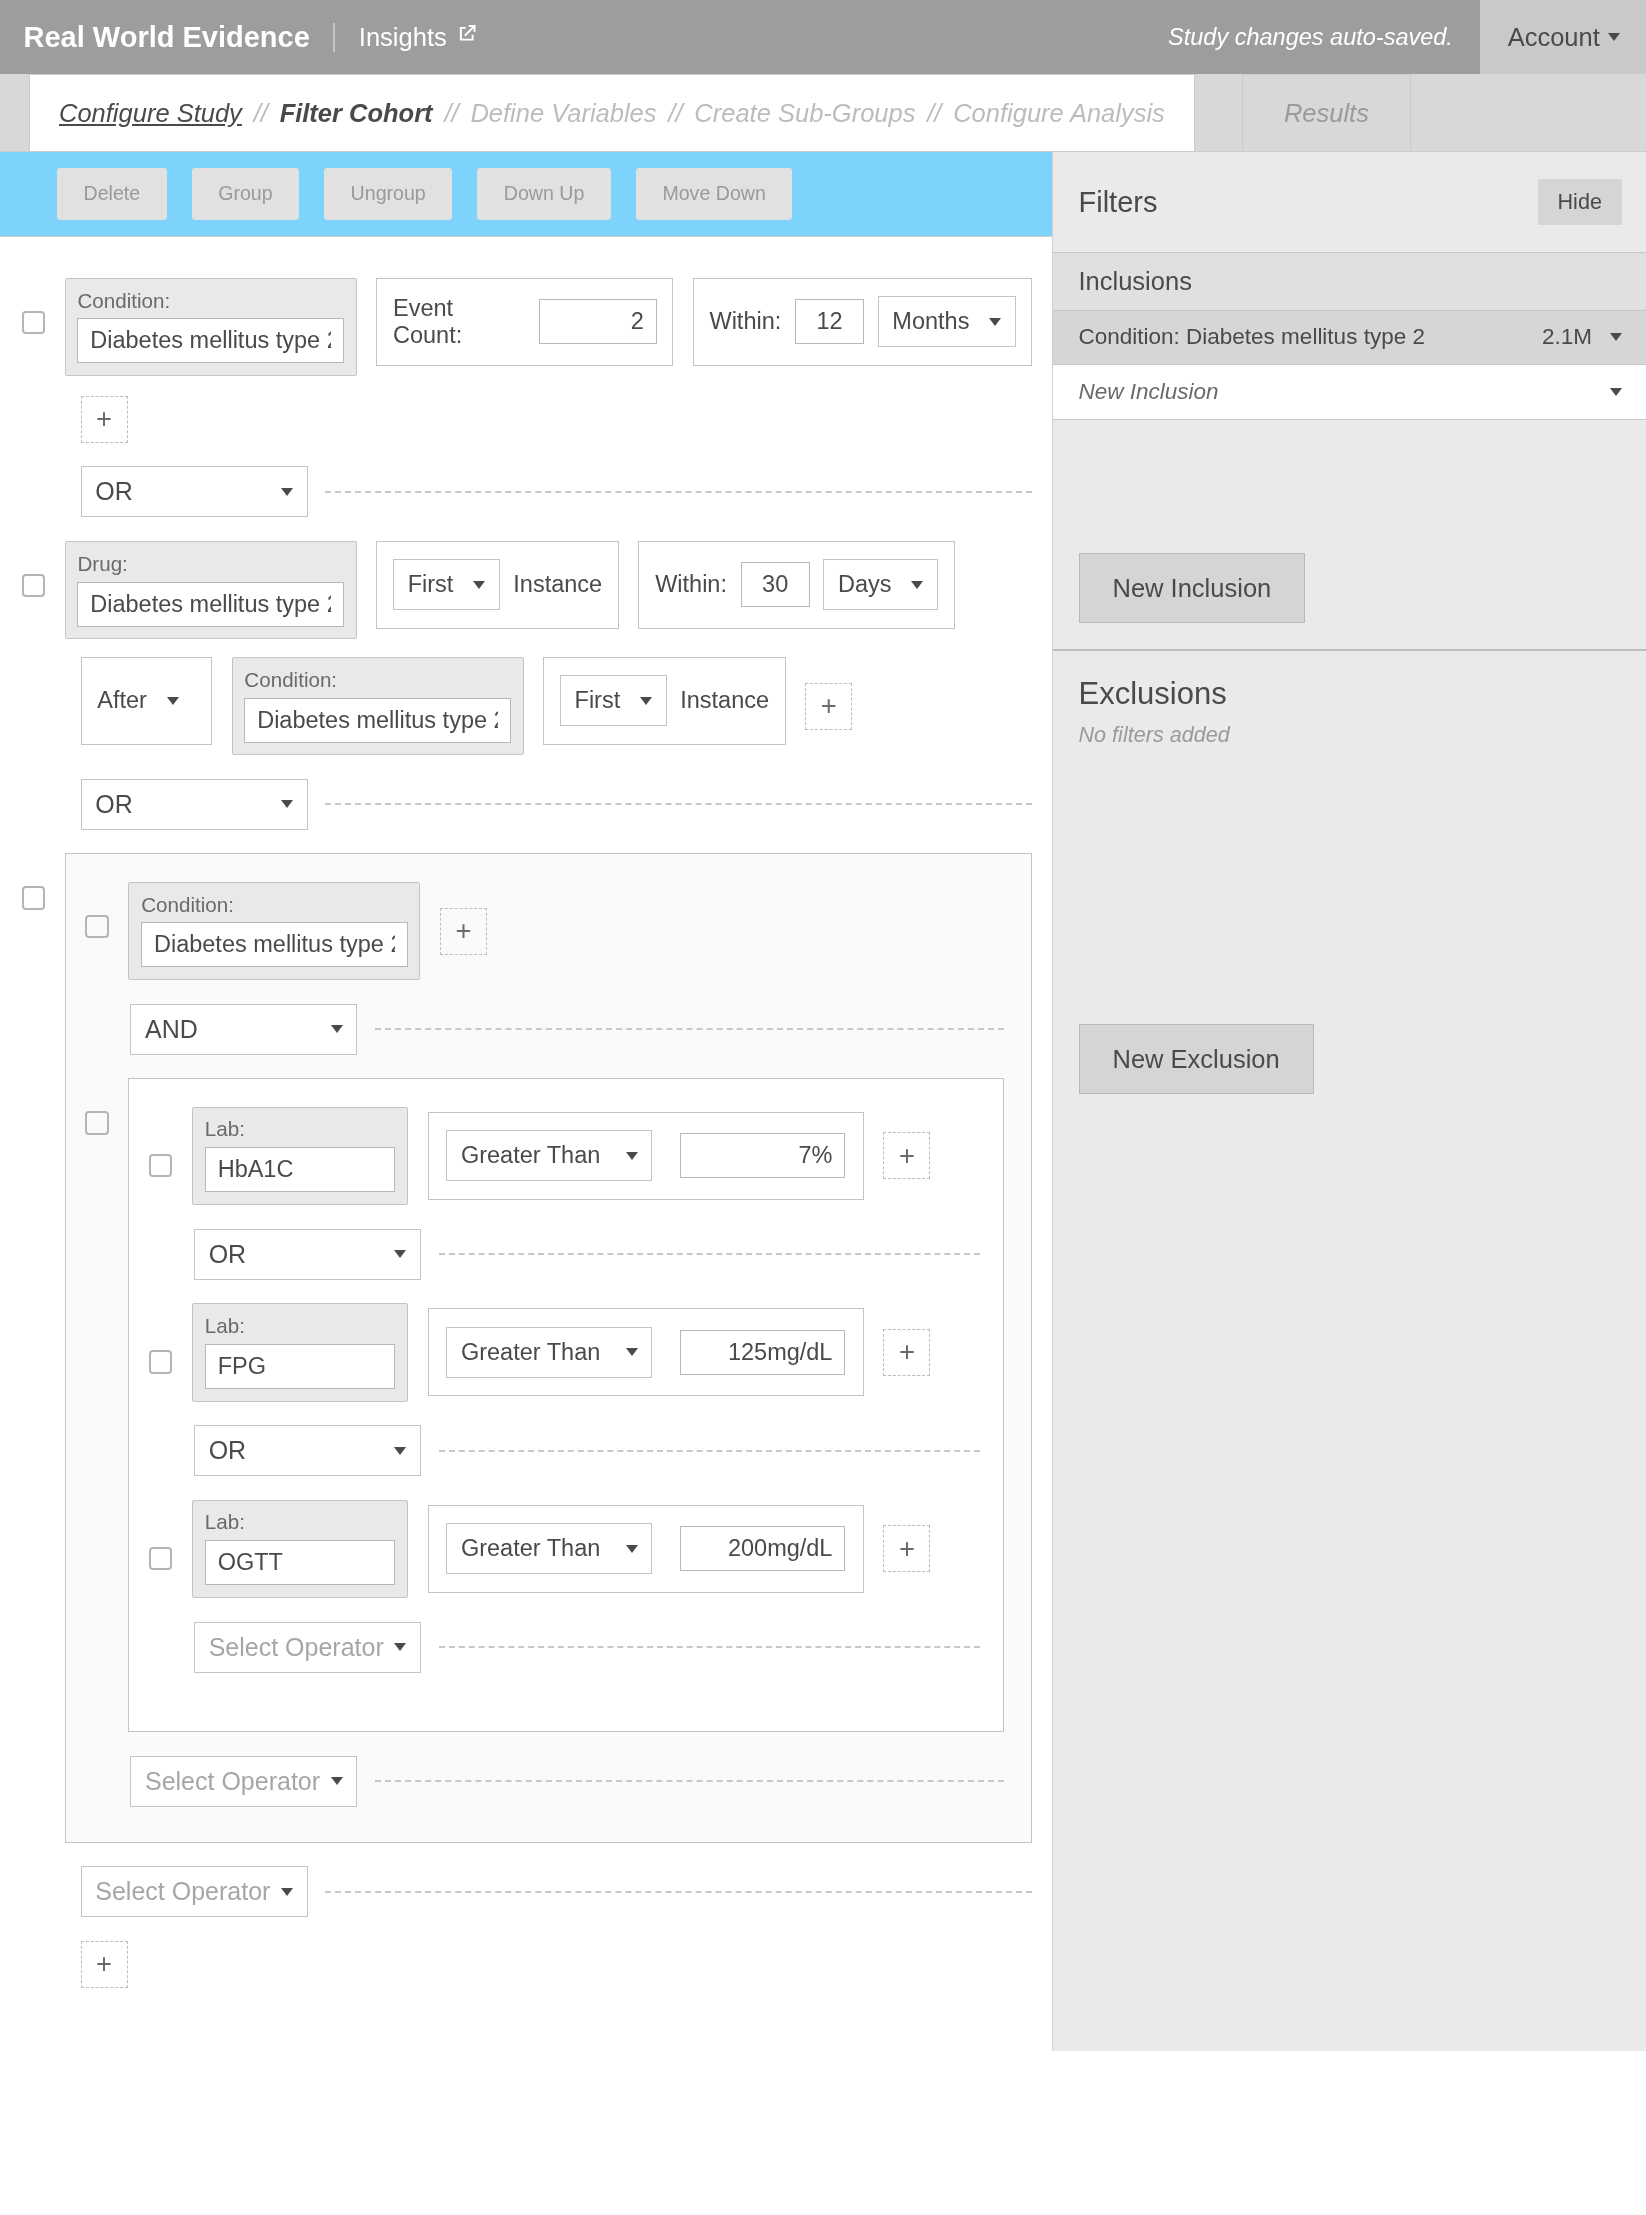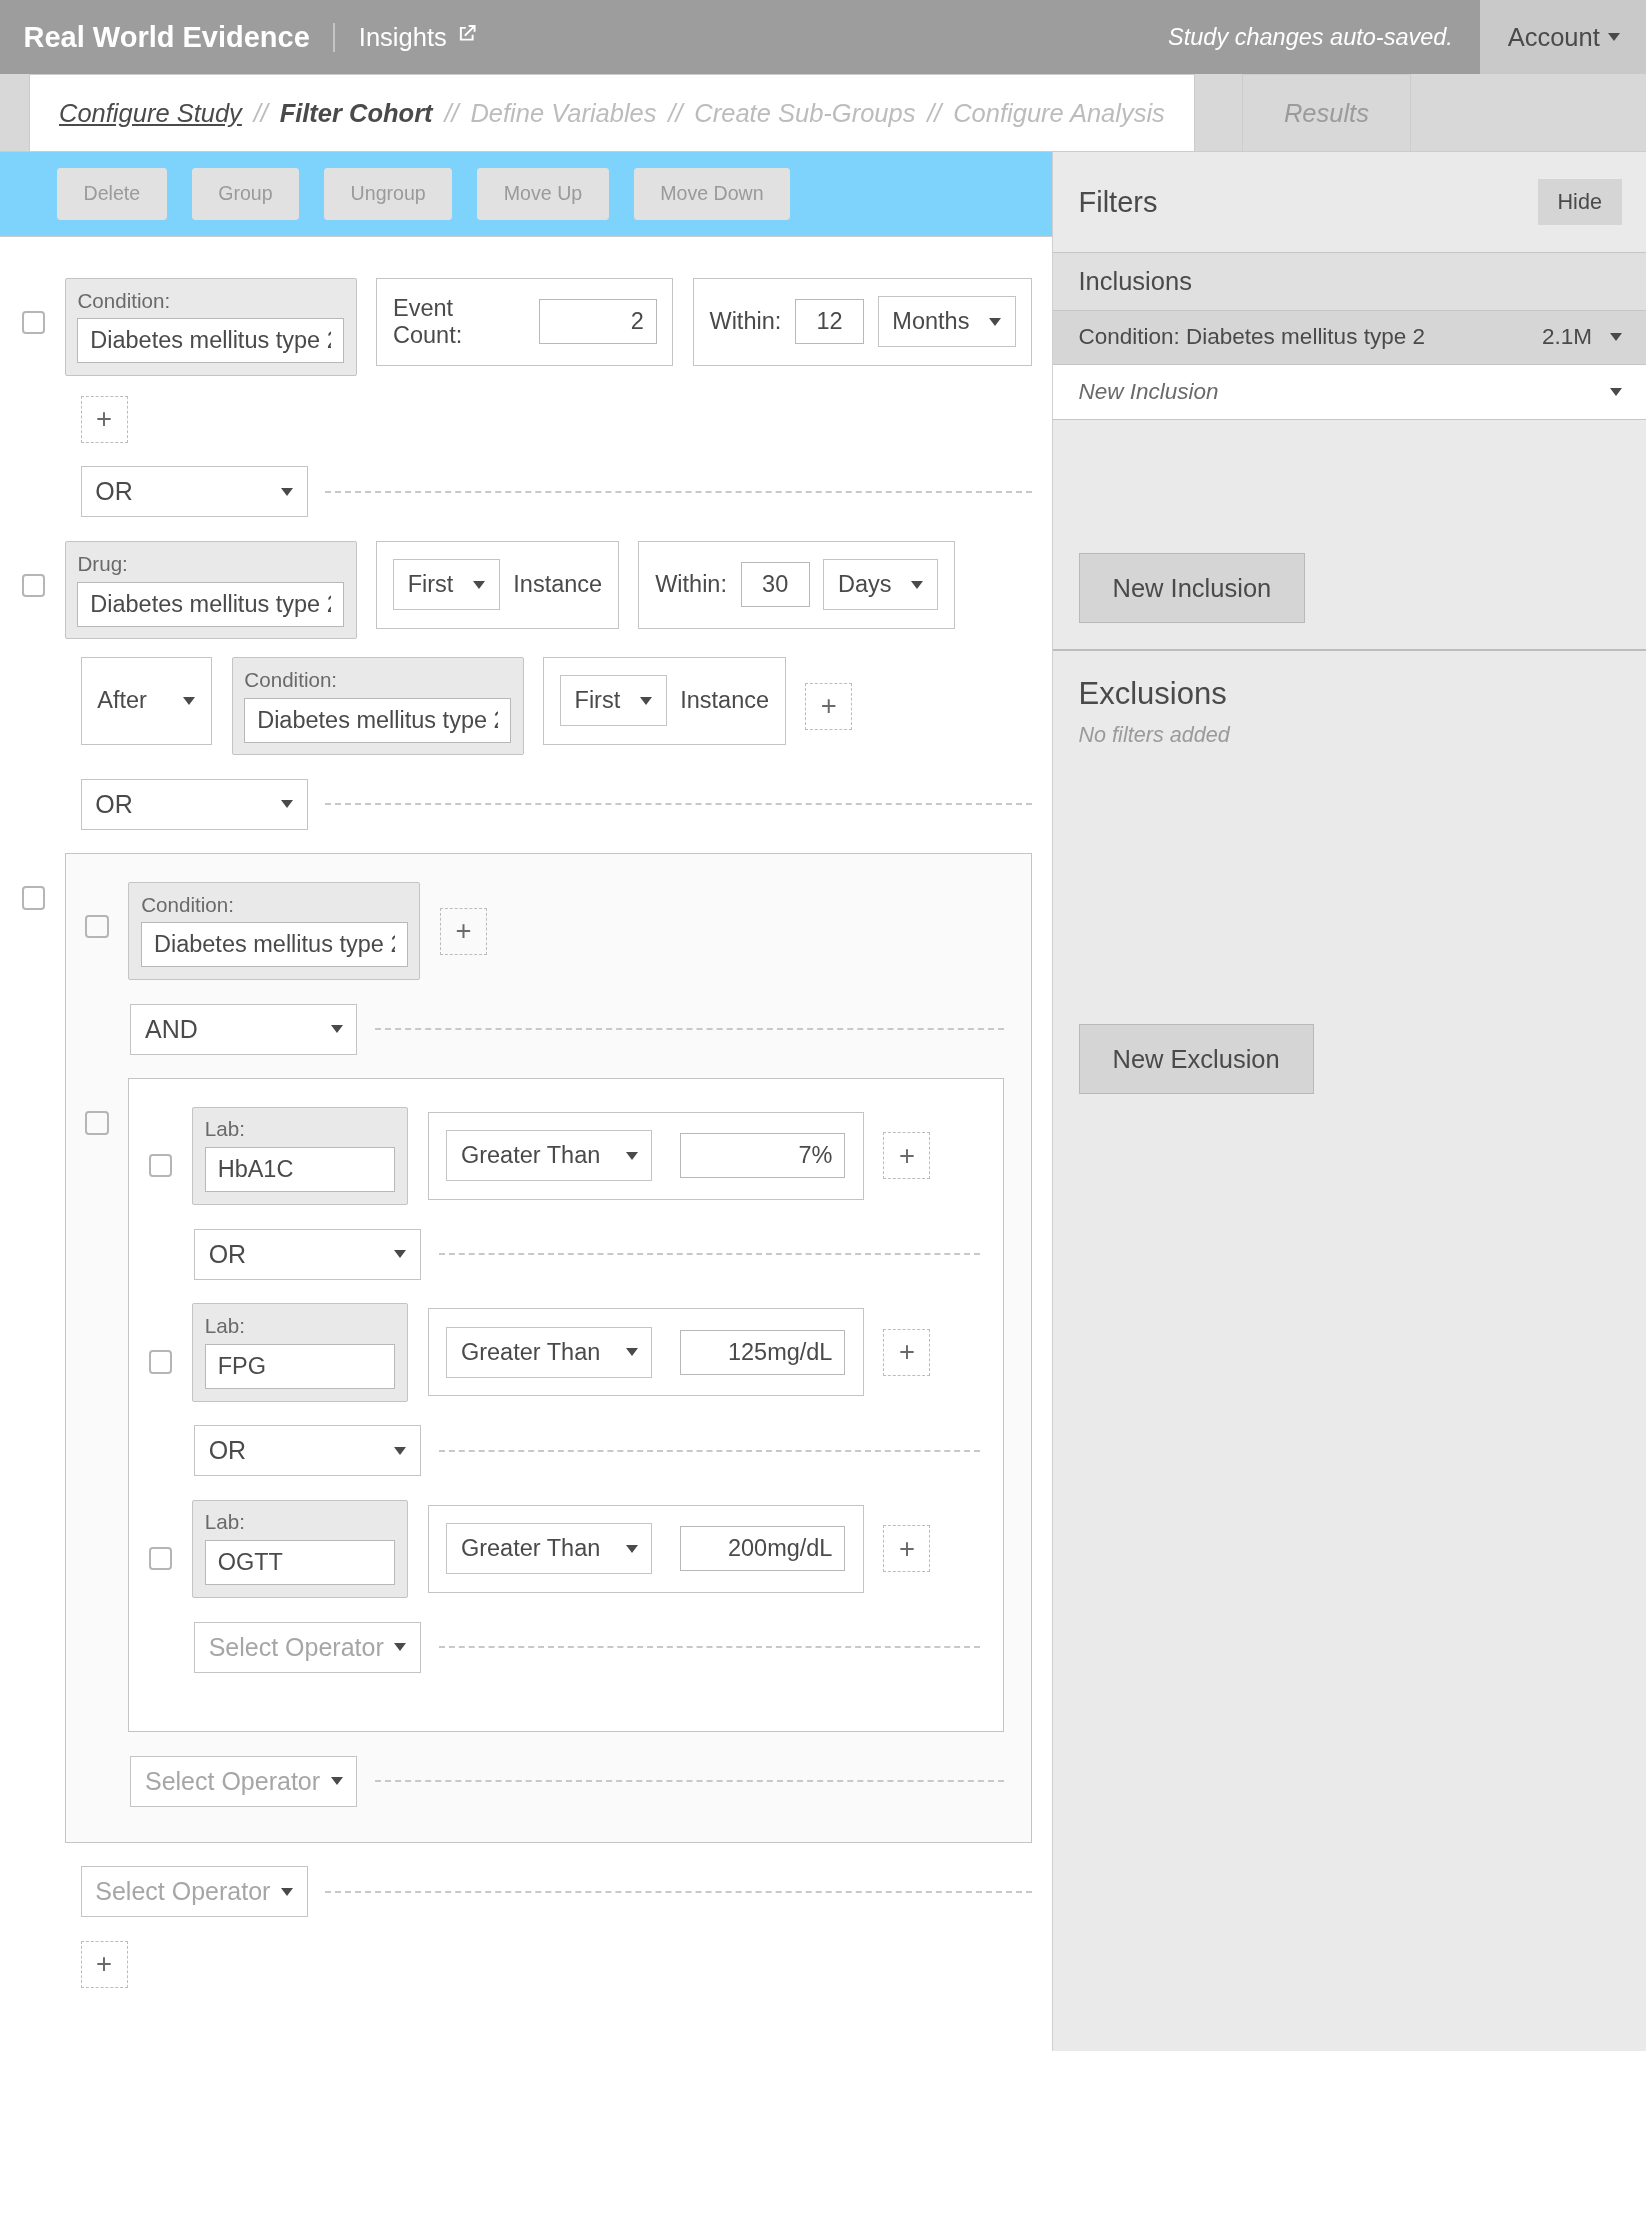--- a/index.html
+++ b/index.html
@@ -44,21 +44,21 @@
   .canvas { padding: 41px 19.6px 63px 21.6px; font-size: 23.5px; color:#4a4a4a; }
   .chk { width:23.5px; height:23.5px; border:2px solid #b5b5b5; border-radius:3.9px; display:inline-block; flex-shrink:0;}
   .row { display:flex; align-items:flex-start; gap: 19.6px; }
 
   .card { background:#e9e9e9; border:1px solid #c4c4c4; border-radius:2px; padding:9.8px 11.8px 11.8px 11.8px; display:flex; flex-direction:column; gap:5.9px; }
   .card .top-label{ font-size:20.6px; color:#6a6a6a;}
   .card input, .value-input{ background:#fff; border:1.5px solid #b8b8b8; height:45px; font-size:23.5px; padding:0 11.8px; color:#4a4a4a;}
   .plain-box { background:#fff; border:1.5px solid #c4c4c4; display:flex; align-items:center; padding:0 15.7px; gap:13.7px; height: 69px;}
   .plain-box.tall{ height: 88px;}
 
-  .dropdown { background:#fff; border:1.5px solid #c4c4c4; height:51px; display:inline-flex; align-items:center; justify-content:space-between; padding:0 13.7px; gap: 19.6px; min-width:98px;}
+  .dropdown { background:#fff; border:1.5px solid #c4c4c4; height:51px; display:inline-flex; align-items:center; padding:0 13.7px; gap: 19.6px; min-width:98px;}
   .dropdown .caret-down{ border-top-color:#4a4a4a;}
 
   .add-box { width:47px; height:47px; border:1.5px dashed #bcbcbc; display:flex; align-items:center; justify-content:center; font-size:27.4px; font-weight:300; color:#6a6a6a;}
 
   .op-row{ display:flex; align-items:center; gap:17.6px; margin-left:59px; margin-top:23.5px; margin-bottom:23.5px;}
   .dashed-line{ flex:1; border-top:2px dashed #c8c8c8; }
   .op-select{ background:#fff; border:1.5px solid #c4c4c4; height:51px; width:227px; display:flex; align-items:center; justify-content:space-between; padding:0 13.7px; font-size:25px;}
   .op-select.placeholder{ color:#a6a6a6;}
 
   .group-box{ border:1.5px solid #c4c4c4; background:#fafafa; padding: 27.4px 27.4px 35px 19.6px;}
@@ -124,21 +124,21 @@
   </div>
 </div>
 
 <div class="body-row">
 
   <div class="editor-col">
     <div class="toolbar">
       <button class="tbtn">Delete</button>
       <button class="tbtn">Group</button>
       <button class="tbtn">Ungroup</button>
-      <button class="tbtn">Move Up</button>
+      <button class="tbtn">Down Up</button>
       <button class="tbtn">Move Down</button>
     </div>
 
     <div class="canvas">
 
       <div class="row">
         <span class="chk" style="margin-top:33px;"></span>
         <div class="card" style="width:292px;">
           <div class="top-label">Condition:</div>
           <input value="Diabetes mellitus type 2" style="">

